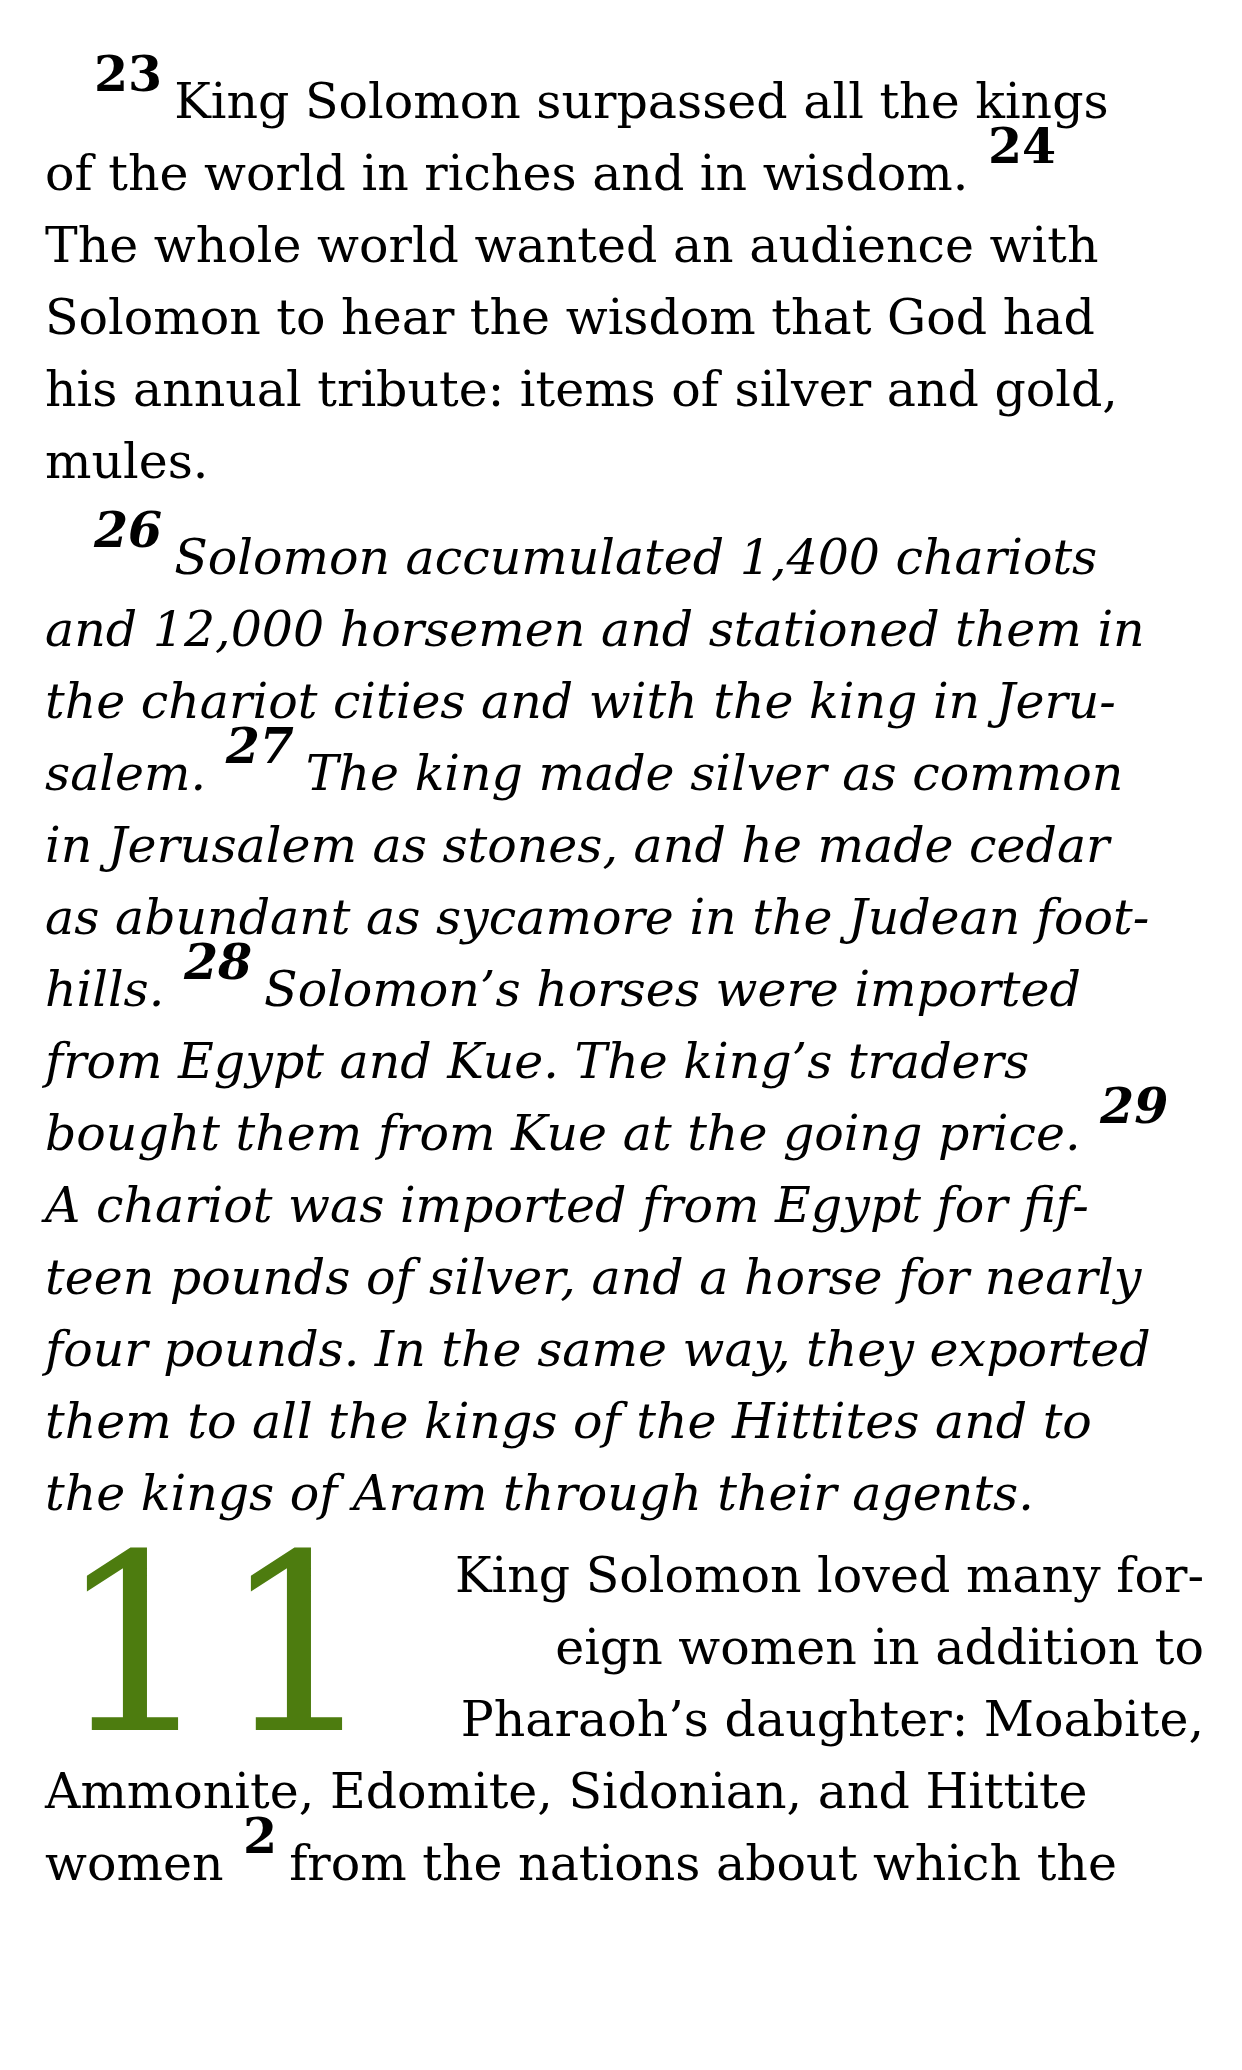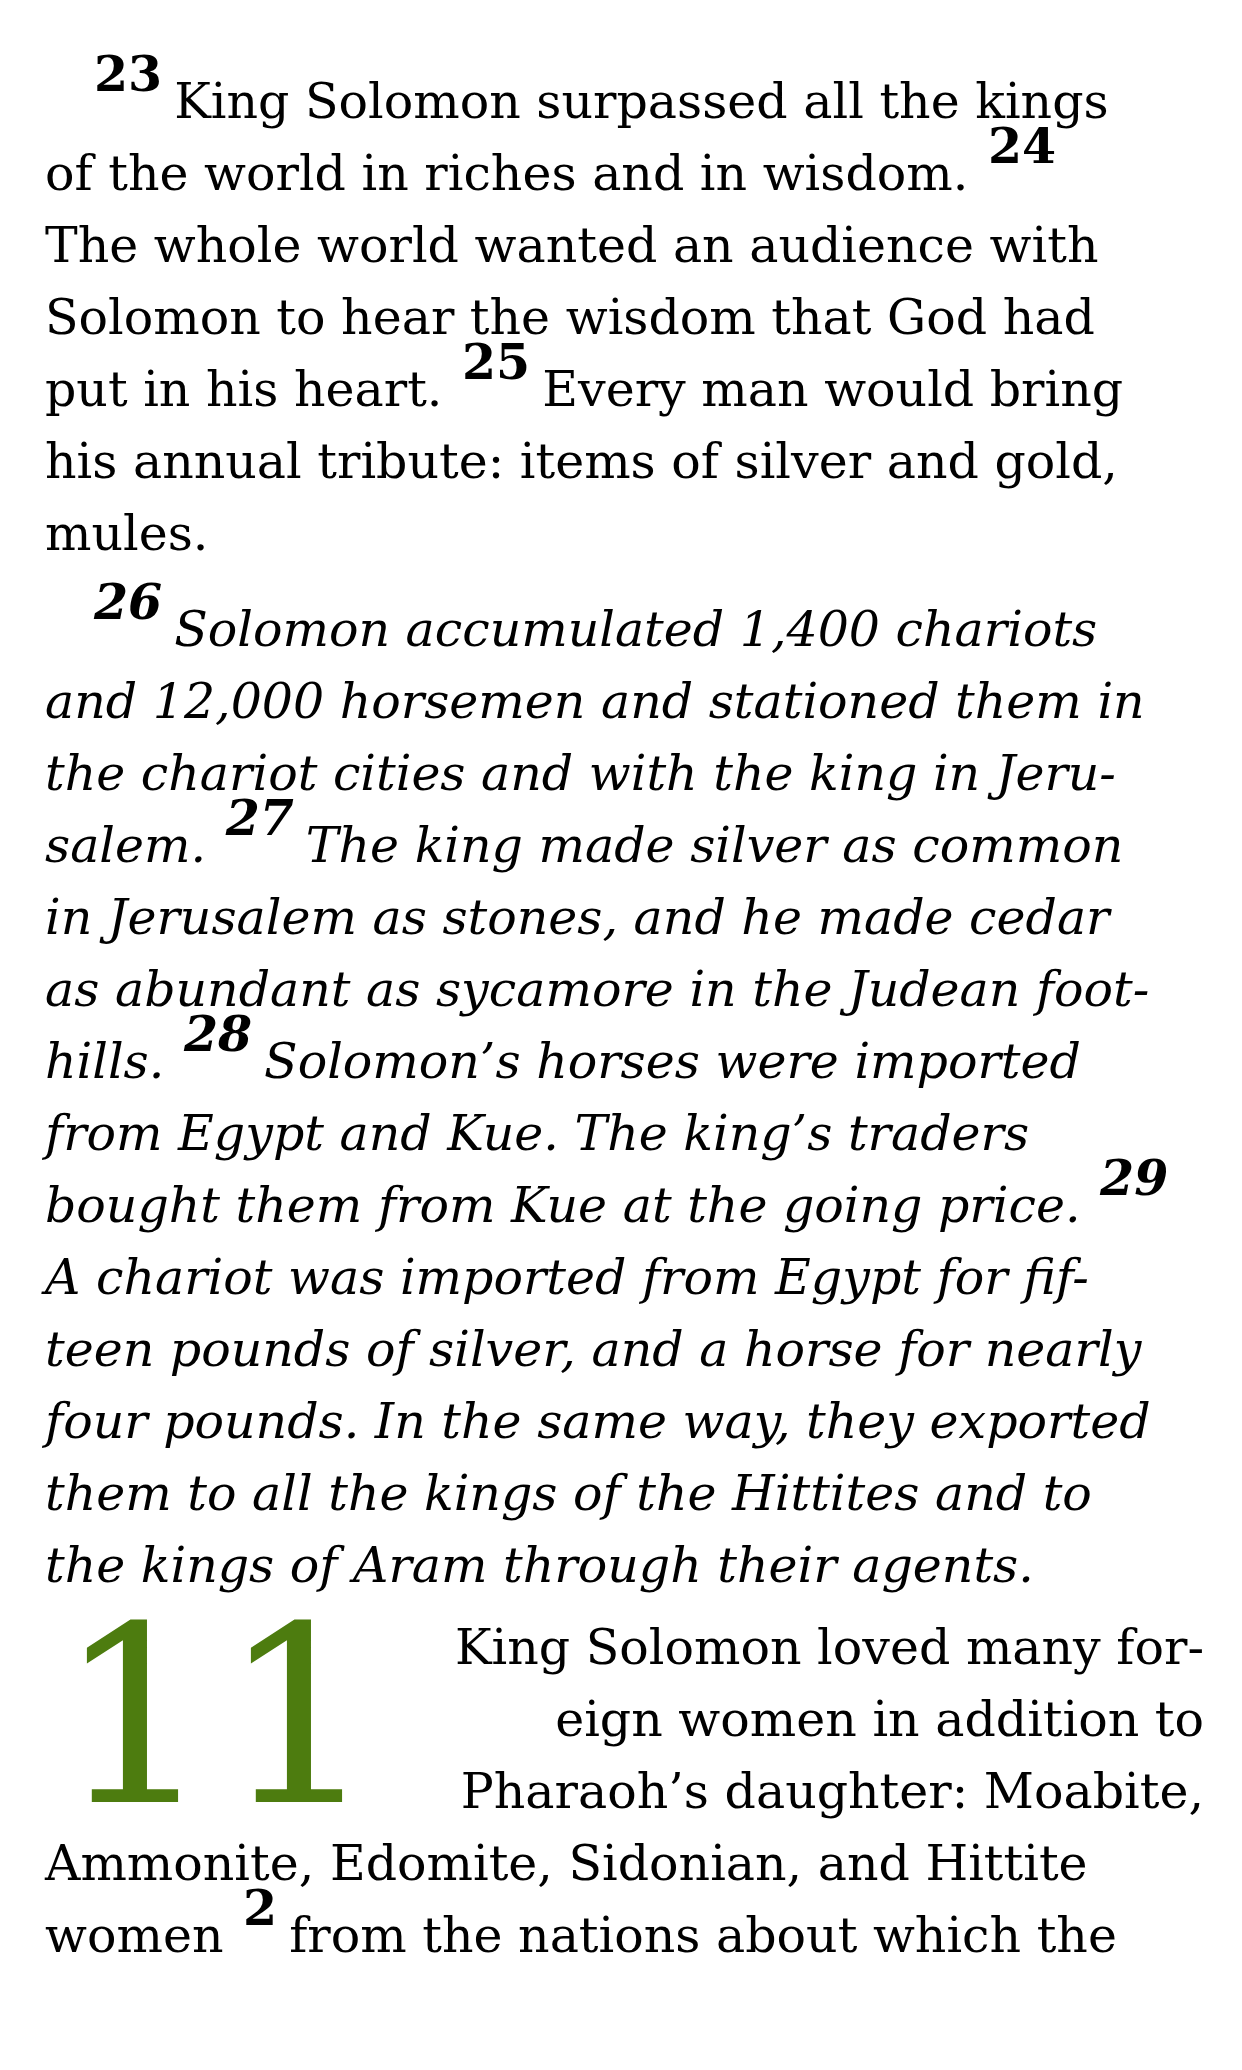--- a/index.html
+++ b/index.html
@@ -60,21 +60,20 @@
 </style>
 </head>
 <body style="background: rgb(255, 255, 255); color: rgb(0, 0, 0);">
 
 <main>
   <section class="para">
       <div class="line"><span class="verse">23</span><span>King Solomon surpassed all the kings</span></div>
       <div class="line"><span>of the world in riches and in wisdom. </span><span class="verse">24</span></div>
       <div class="line"><span>The whole world wanted an audience with</span></div>
       <div class="line"><span>Solomon to hear the wisdom that God had</span></div>
-      <div class="line"><span>put in his heart. </span><span class="verse">25</span><span>Every man would bring</span></div>
       <div class="line"><span>his annual tribute: items of silver and gold,</span></div>
       <div class="line"><span>mules.</span></div>
     </section>
 
   <section class="para para-gap">
       <div class="line"><span class="verse">26</span><span>Solomon accumulated 1,400 chariots</span></div>
       <div class="line"><span>and 12,000 horsemen and stationed them in</span></div>
       <div class="line"><span>the chariot cities and with the king in Jeru-</span></div>
       <div class="line"><span>salem. </span><span class="verse">27</span><span>The king made silver as common</span></div>
       <div class="line"><span>in Jerusalem as stones, and he made cedar</span></div>

